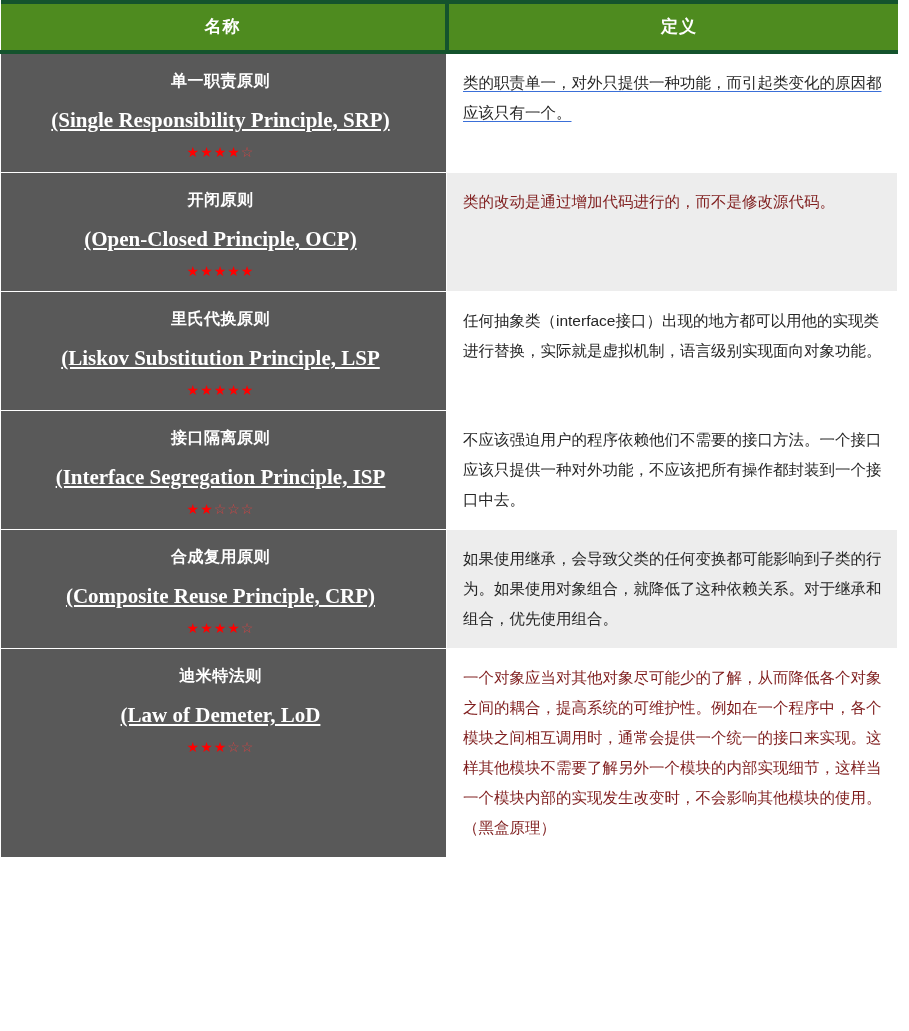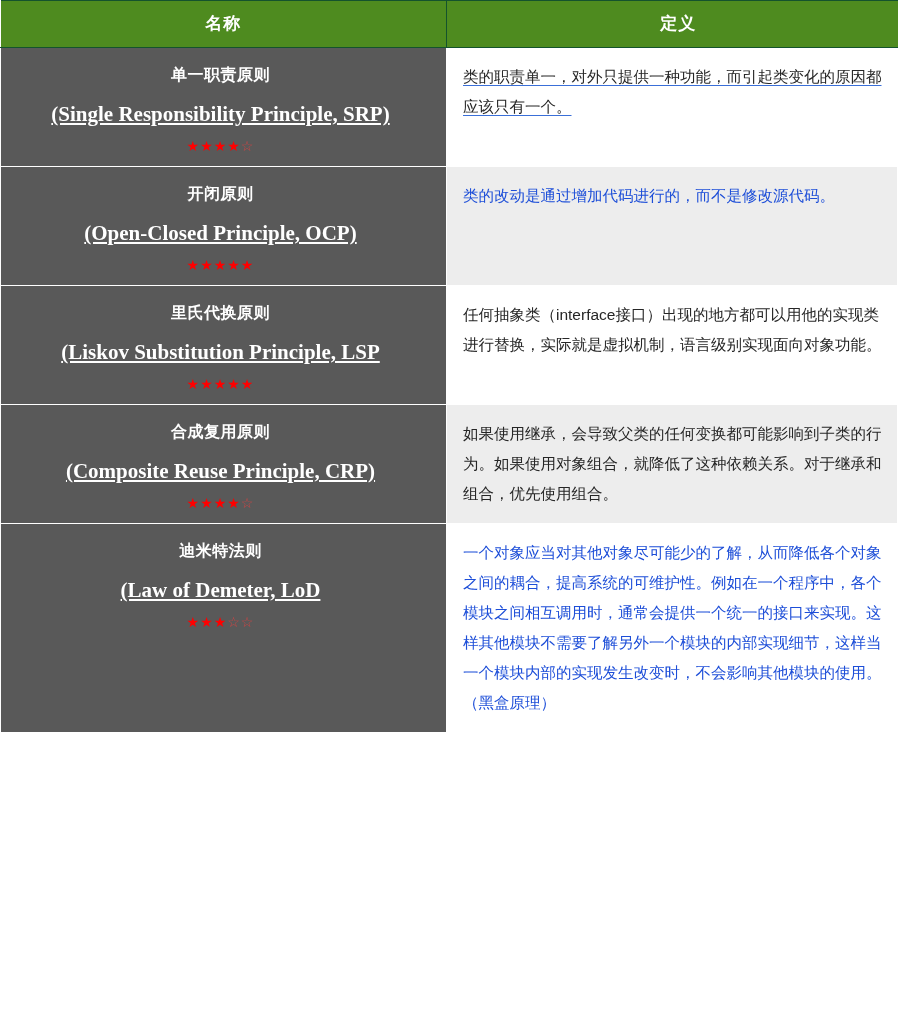--- a/index.html
+++ b/index.html
@@ -24,21 +24,21 @@
   table.principles col.c-def  { width: 451px; }
 
   thead th {
     background: #4f8a10;
     background: #4e8b1f;
     color: #ffffff;
     font-weight: bold;
     font-size: 17px;
     text-align: center;
     padding: 11px 4px 12px 4px;
-    border: 1px solid #14532d;
+    border: 4px solid #14532d;
     letter-spacing: 1px;
   }
   thead th.first { border-left: none; }
   thead th.last { border-right: none; padding-left: 16px; }
 
   tbody td {
     vertical-align: top;
     border: 1px solid #ffffff;
     padding: 0;
   }
@@ -82,21 +82,21 @@
     line-height: 16px;
   }
   .stars .off {
     color: #ff3b3b;
     opacity: 0.75;
   }
   .def-text {
     margin: 0;
   }
   .def-text.red {
-    color: #1d4ed8;
+    color: #7f1d1d;
   }
   .u-solid {
     text-decoration: underline;
     text-decoration-color: #3a6fd8;
     text-underline-offset: 3px;
   }
 </style>
 </head>
 <body>
 
@@ -141,20 +141,30 @@
           <div class="cn-title">里氏代换原则</div>
           <div class="en-title">(Liskov Substitution Principle, LSP</div>
           <div class="stars"><span>★★★★★</span><span class="off"></span></div>
         </td>
         <td class="def-cell alt">
           <p class="def-text">任何抽象类（interface接口）出现的地方都可以用他的实现类进行替换，实际就是虚拟机制，语言级别实现面向对象功能。</p>
         </td>
       </tr>
 
 
+      <tr>
+        <td class="name-cell">
+          <div class="cn-title">接口隔离原则</div>
+          <div class="en-title">(Interface Segregation Principle, ISP</div>
+          <div class="stars"><span>★★</span><span class="off">☆☆☆</span></div>
+        </td>
+        <td class="def-cell alt">
+          <p class="def-text">不应该强迫用户的程序依赖他们不需要的接口方法。一个接口应该只提供一种对外功能，不应该把所有操作都封装到一个接口中去。</p>
+        </td>
+      </tr>
 
       <tr>
         <td class="name-cell">
           <div class="cn-title">合成复用原则</div>
           <div class="en-title">(Composite Reuse Principle, CRP)</div>
           <div class="stars"><span>★★★★</span><span class="off">☆</span></div>
         </td>
         <td class="def-cell">
           <p class="def-text">如果使用继承，会导致父类的任何变换都可能影响到子类的行为。如果使用对象组合，就降低了这种依赖关系。对于继承和组合，优先使用组合。</p>
         </td>

